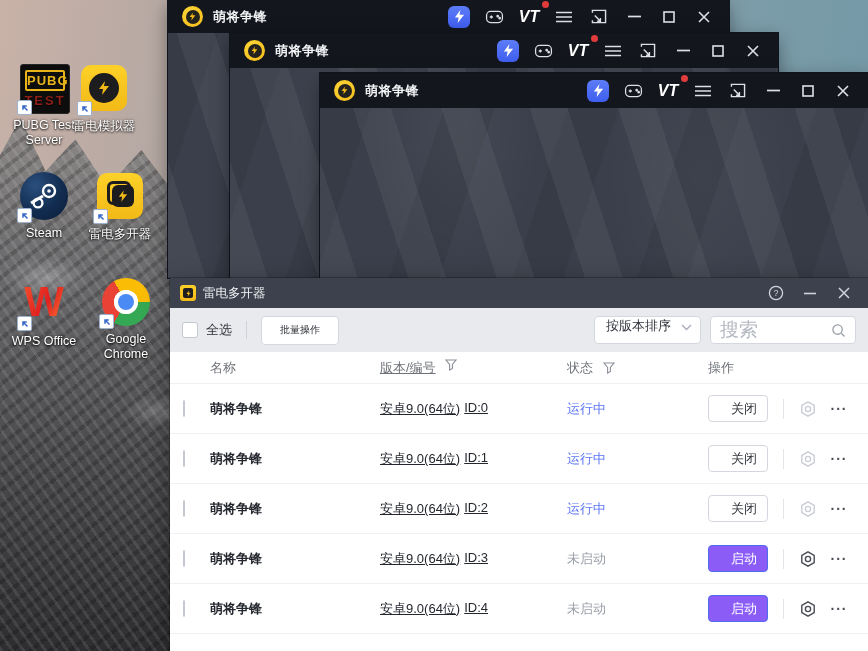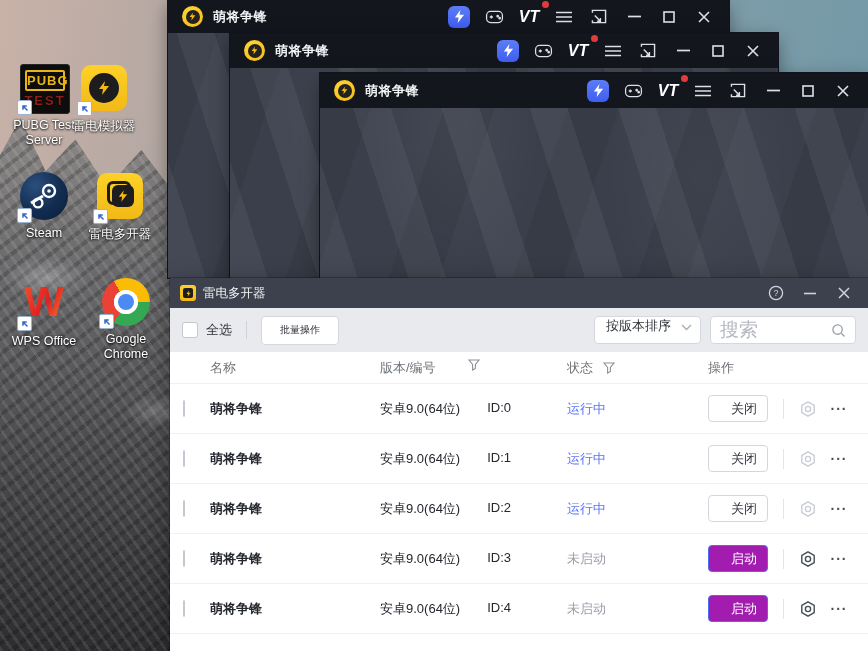--- a/index.html
+++ b/index.html
@@ -97,28 +97,28 @@
   .sort-val { font-size:13px; color:#30333a; }
   .sort-chev { margin-left:auto; color:#a6abb5; }
   .search-box { width:146px; height:28px; background:#fff; border:1px solid #d4d7dd; border-radius:4px; display:flex; align-items:center; padding:0 9px; }
   .search-input { border:none; outline:none; flex:1; font-size:19px; color:#30333a; background:transparent; min-width:0; font-family:inherit; }
   .search-input::placeholder { color:#b3b7bf; }
 
   .m-thead { height:32px; display:flex; align-items:center; background:#fff; border-bottom:1px solid #eef0f3; font-size:13px; color:#6e7278; }
   .m-row { height:50px; display:flex; align-items:center; background:#fff; border-bottom:1px solid #f0f1f4; font-size:13px; color:#24272e; }
   .col-check { width:40px; padding-left:13px; flex:0 0 auto; }
   .col-name { width:170px; flex:0 0 auto; }
-  .col-ver { width:187px; flex:0 0 auto; display:flex; gap:27px; }
+  .col-ver { width:187px; flex:0 0 auto; display:flex; gap:4px;text-decoration:underline; }
   .col-status { width:137px; flex:0 0 auto; display:flex; align-items:center; gap:5px; }
   .col-action { flex:1; display:flex; align-items:center; }
   .funnel { margin-left:5px; display:inline-flex; }
   .row-name { font-weight:bold; }
   .action-btn { width:60px; height:27px; border-radius:4px; font-size:13px; display:flex; align-items:center; justify-content:center; cursor:pointer; margin-left:4px;padding-left:12px; }
   .is-running .action-btn { background:#fff; border:1px solid #d4d7dd; color:#30333a; }
-  .is-stopped .action-btn { background:#a21caf; border:1px solid #4f6bf0; color:#fff; }
+  .is-stopped .action-btn { background:#8b5cf6; border:1px solid #4f6bf0; color:#fff; }
   .is-running .status-text { color:#5b76f7; }
   .is-stopped .status-text { color:#9ba0aa; }
   .row-divider { width:1px; height:20px; background:#e3e5ea; margin:0 13px 0 15px; }
   .gear-btn { width:22px; height:22px; display:flex; align-items:center; justify-content:center; cursor:pointer; }
   .is-running .gear-btn svg { stroke:#c9cdd5; }
   .is-stopped .gear-btn svg { stroke:#474c55; }
   .more-btn { width:24px; height:22px; display:flex; align-items:center; justify-content:center; color:#474c55; font-weight:bold; letter-spacing:1px; cursor:pointer; margin-left:8px; font-size:14px; }
 </style>
 </head>
 <body>

